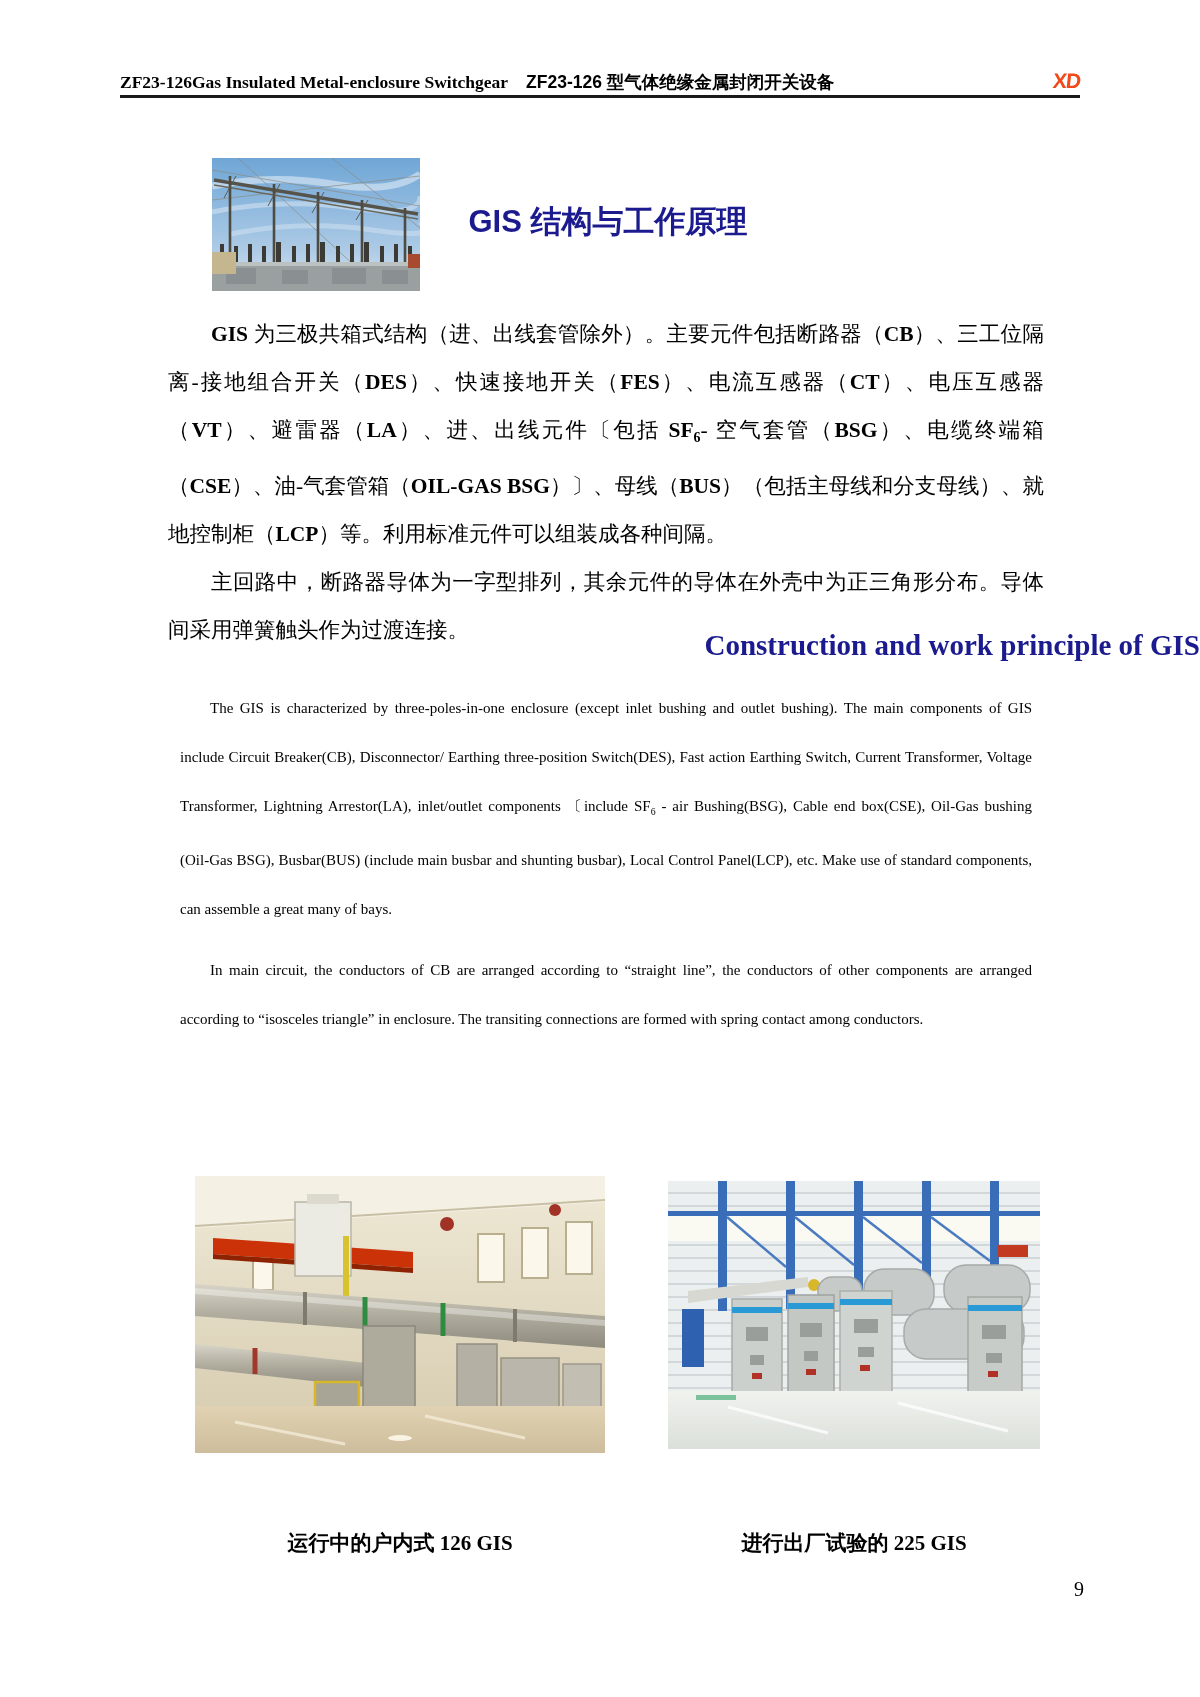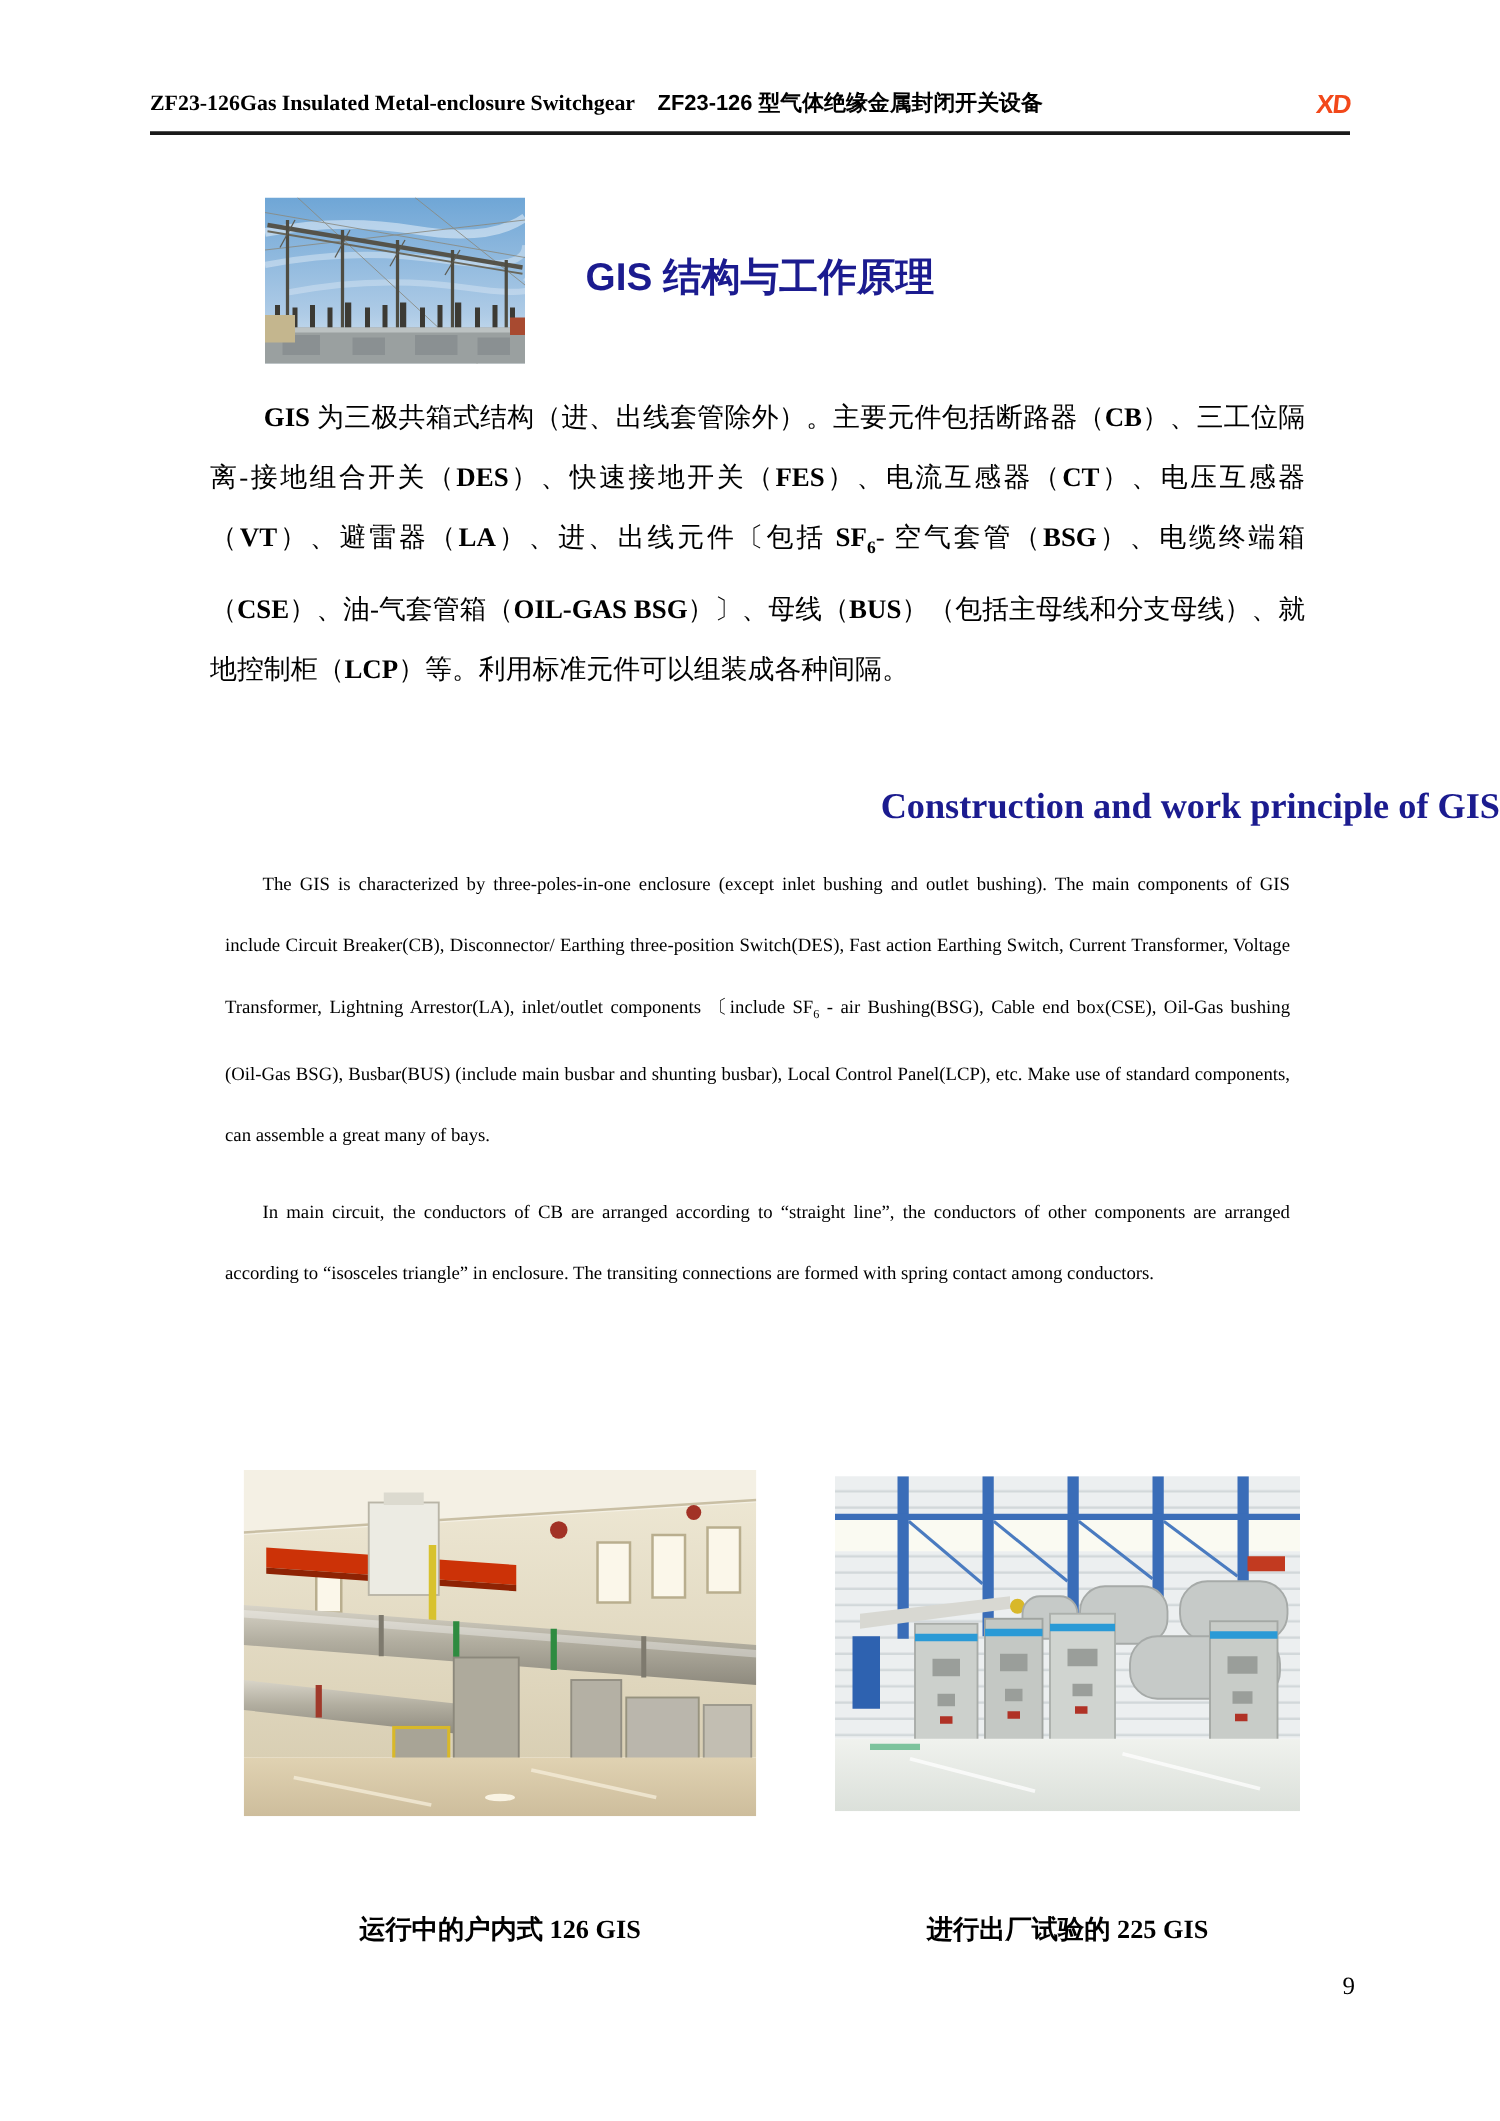--- a/index.html
+++ b/index.html
@@ -9,22 +9,22 @@
     margin:0 auto;
     background:#ffffff;
     font-family:"Liberation Serif","DejaVu Serif",serif;
     color:#000;
     overflow:hidden;
   }
   
   .header{
     position:absolute;left:120px;right:120px;top:70px;
     border-bottom:3px solid #1a1a1a;
-    padding-bottom:11px;
-    display:flex;align-items:flex-end;justify-content:space-between;
+    padding-bottom:1px;
+    display:flex;align-items:flex-start;justify-content:space-between;
   }
   .header-titles{white-space:nowrap;}
   .header-title-en{font-weight:bold;font-size:17.5px;font-family:"Liberation Serif",serif;}
   .header-title-zh{font-weight:bold;font-size:17.5px;font-family:"Liberation Sans",sans-serif;margin-left:14px;}
   .logo{
     font-family:"Liberation Sans",sans-serif;
     font-weight:900;font-size:21px;letter-spacing:-1px;
     transform:skewX(-6deg);
     line-height:1;
   }
@@ -152,20 +152,21 @@
       </g>
       <rect x="0" y="94" width="24" height="22" fill="#c4b68e"></rect>
       <rect x="196" y="96" width="12" height="14" fill="#a84a30"></rect>
     </svg>
   </div>
 
   <div class="zh-title" style="color:#1b1b8f;">GIS 结构与工作原理</div>
 
   <div class="zh-body">
     <p><span style="font-weight: bold;">GIS</span><span> 为三极共箱式结构（进、出线套管除外）。主要元件包括断路器（</span><span style="font-weight: bold;">CB</span><span>）、三工位隔离-接地组合开关（</span><span style="font-weight: bold;">DES</span><span>）、快速接地开关（</span><span style="font-weight: bold;">FES</span><span>）、电流互感器（</span><span style="font-weight: bold;">CT</span><span>）、电压互感器（</span><span style="font-weight: bold;">VT</span><span>）、避雷器（</span><span style="font-weight: bold;">LA</span><span>）、进、出线元件〔包括 </span><span style="font-weight: bold;">SF</span><span style="font-weight: bold; vertical-align: sub; font-size: 0.65em;">6</span><span>- 空气套管（</span><span style="font-weight: bold;">BSG</span><span>）、电缆终端箱（</span><span style="font-weight: bold;">CSE</span><span>）、油-气套管箱（</span><span style="font-weight: bold;">OIL-GAS BSG</span><span>）〕、母线（</span><span style="font-weight: bold;">BUS</span><span>）（包括主母线和分支母线）、就地控制柜（</span><span style="font-weight: bold;">LCP</span><span>）等。利用标准元件可以组装成各种间隔。</span></p>
+    <p>主回路中，断路器导体为一字型排列，其余元件的导体在外壳中为正三角形分布。导体间采用弹簧触头作为过渡连接。</p>
   </div>
 
   <div class="en-heading" style="color:#1b1b8f;">Construction and work principle of GIS</div>
 
   <div class="en-body">
     <p><span>The GIS is characterized by three-poles-in-one enclosure (except inlet bushing and outlet bushing). The main components of GIS include Circuit Breaker(CB), Disconnector/ Earthing three-position Switch(DES), Fast action Earthing Switch, Current Transformer, Voltage Transformer, Lightning Arrestor(LA), inlet/outlet components 〔include SF</span><span style="vertical-align: sub; font-size: 0.65em;">6</span><span> - air Bushing(BSG), Cable end box(CSE), Oil-Gas bushing (Oil-Gas BSG), Busbar(BUS) (include main busbar and shunting busbar), Local Control Panel(LCP), etc. Make use of standard components, can assemble a great many of bays.</span></p>
     <p>In main circuit, the conductors of CB are arranged according to “straight line”, the conductors of other components are arranged according to “isosceles triangle” in enclosure. The transiting connections are formed with spring contact among conductors.</p>
   </div>
 
   <div class="fig-left">

